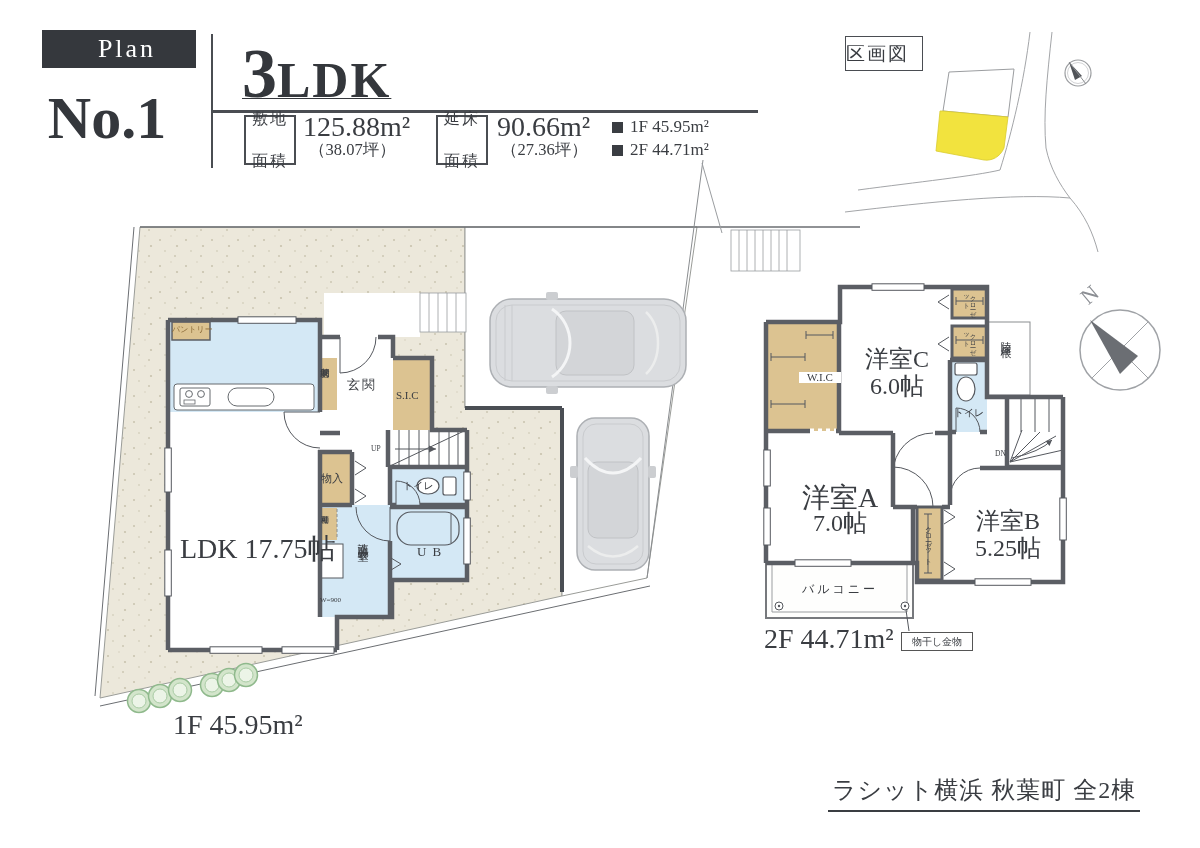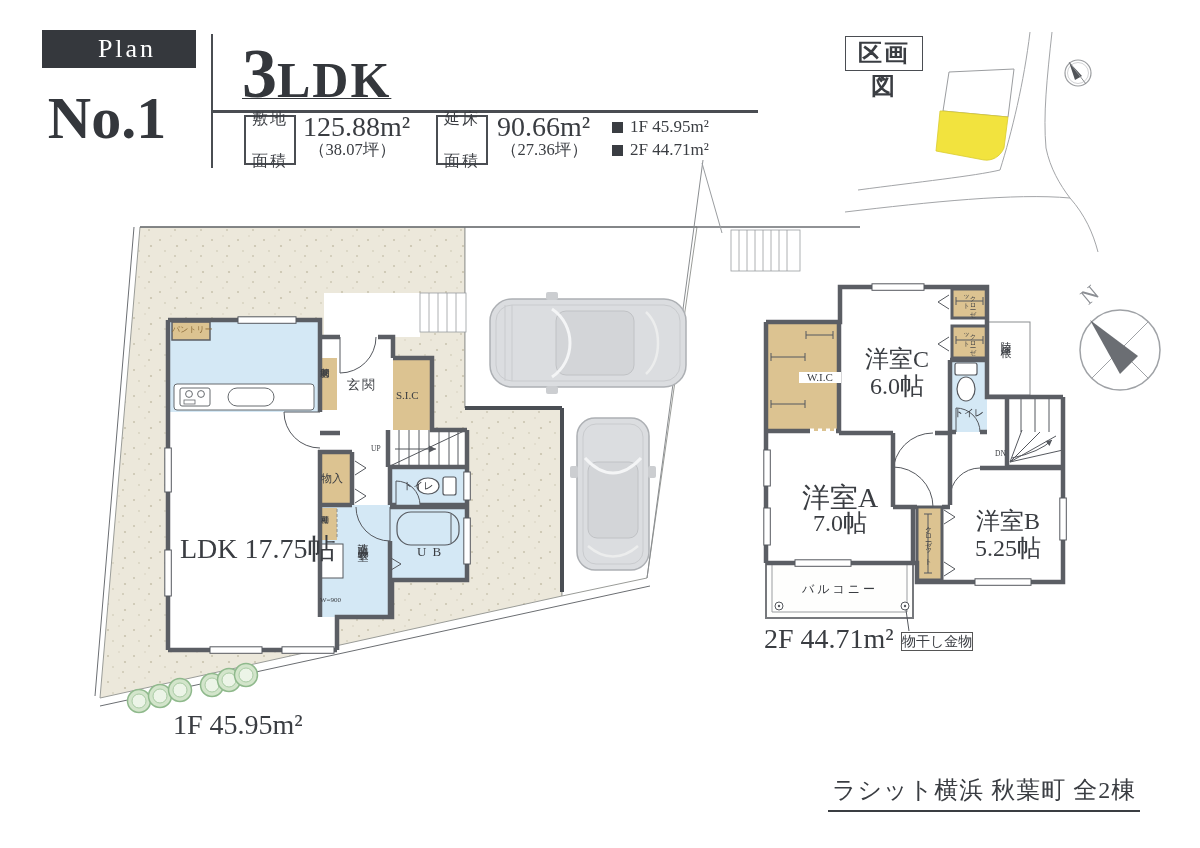--- a/index.html
+++ b/index.html
@@ -20,21 +20,21 @@
   .type .big{font-size:70px;}
   .type .rest{font-size:50px;letter-spacing:2px;}
   .abox{position:absolute;width:48px;height:46px;border:2px solid #4a4d52;
         font-size:16px;text-align:center;letter-spacing:2px;display:flex;
         flex-direction:column;justify-content:center;gap:21px;}
   .aval{font-size:28px;}
   .atsubo{font-size:16.5px;}
   .legend{position:absolute;display:flex;align-items:center;font-size:17px;}
   .sq{width:11px;height:11px;background:#3a3d42;margin-right:7px;flex:none;}
   .mapbox{position:absolute;left:845px;top:36px;width:76px;height:33px;border:1.5px solid #4a4d52;
-          font-size:24px;text-align:center;line-height:33px;letter-spacing:2px;font-weight:bold;}
+          font-size:19px;line-height:33px;letter-spacing:2px;}
   .footer-title{position:absolute;left:828px;top:774px;width:312px;text-align:center;font-size:24px;letter-spacing:1px;}
   .footer-line{position:absolute;left:828px;top:810px;width:312px;height:2px;background:#3a3d42;}
   .hangerbox{border:1px solid #555;background:#fff;line-height:17px;}
   .caption{font-size:28px;}
 </style>
 </head>
 <body>
 
 <div id="page">
 
@@ -319,19 +319,19 @@
 <div class="lbl ctr" style="left:953px;top:536px;width:110px;font-size:24px;">5.25帖</div>
 <div class="lbl" style="left:799px;top:372px;font-size:11px;background:#fff;padding:0 8px;">W.I.C</div>
 <div class="lbl v" style="left:963px;top:291px;font-size:6.5px;height:27px;line-height:1;">クローゼット</div>
 <div class="lbl v" style="left:963px;top:329px;font-size:6.5px;height:27px;line-height:1;">クローゼット</div>
 <div class="lbl v" style="left:924px;top:521px;font-size:7px;height:46px;line-height:1;">クローゼット</div>
 <div class="lbl ctr" style="left:951px;top:408px;width:36px;font-size:10px;">トイレ</div>
 <div class="lbl v" style="left:1000px;top:333px;font-size:11px;height:64px;letter-spacing:3px;">陸屋根</div>
 <div class="lbl" style="left:995px;top:450px;font-size:7.5px;">DN</div>
 <div class="lbl ctr" style="left:788px;top:583px;width:104px;font-size:12px;letter-spacing:3px;">バルコニー</div>
 <div class="lbl caption" style="left:764px;top:625px;">2F 44.71m²</div>
-<div class="lbl ctr hangerbox" style="left:901px;top:632px;width:70px;height:17px;font-size:14px;">物干し金物</div>
+<div class="lbl ctr hangerbox" style="left:901px;top:632px;width:70px;height:17px;font-size:10px;">物干し金物</div>
 <div class="lbl" style="left:1082px;top:284px;font-size:22px;color:#8b8e93;transform:rotate(-40deg);">N</div>
 
 <div class="footer-title">ラシット横浜 秋葉町 全2棟</div>
 <div class="footer-line"></div>
 
 </div>
 
 </body></html>

